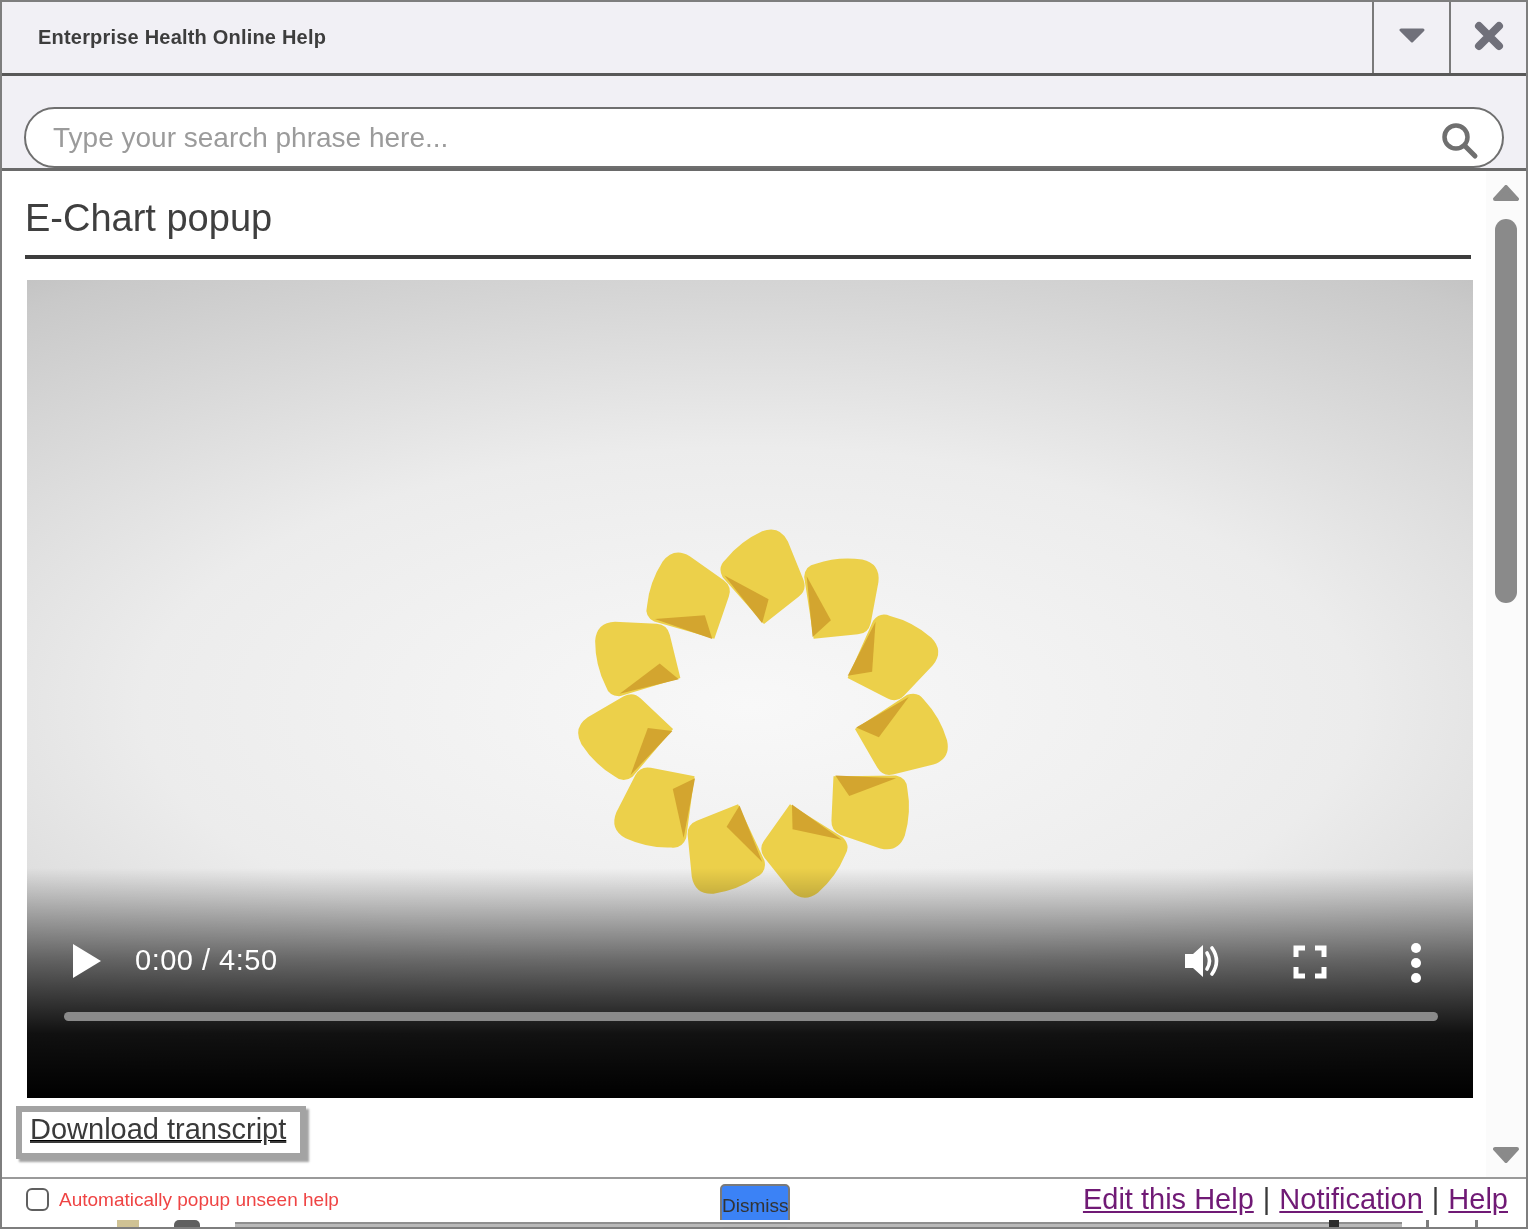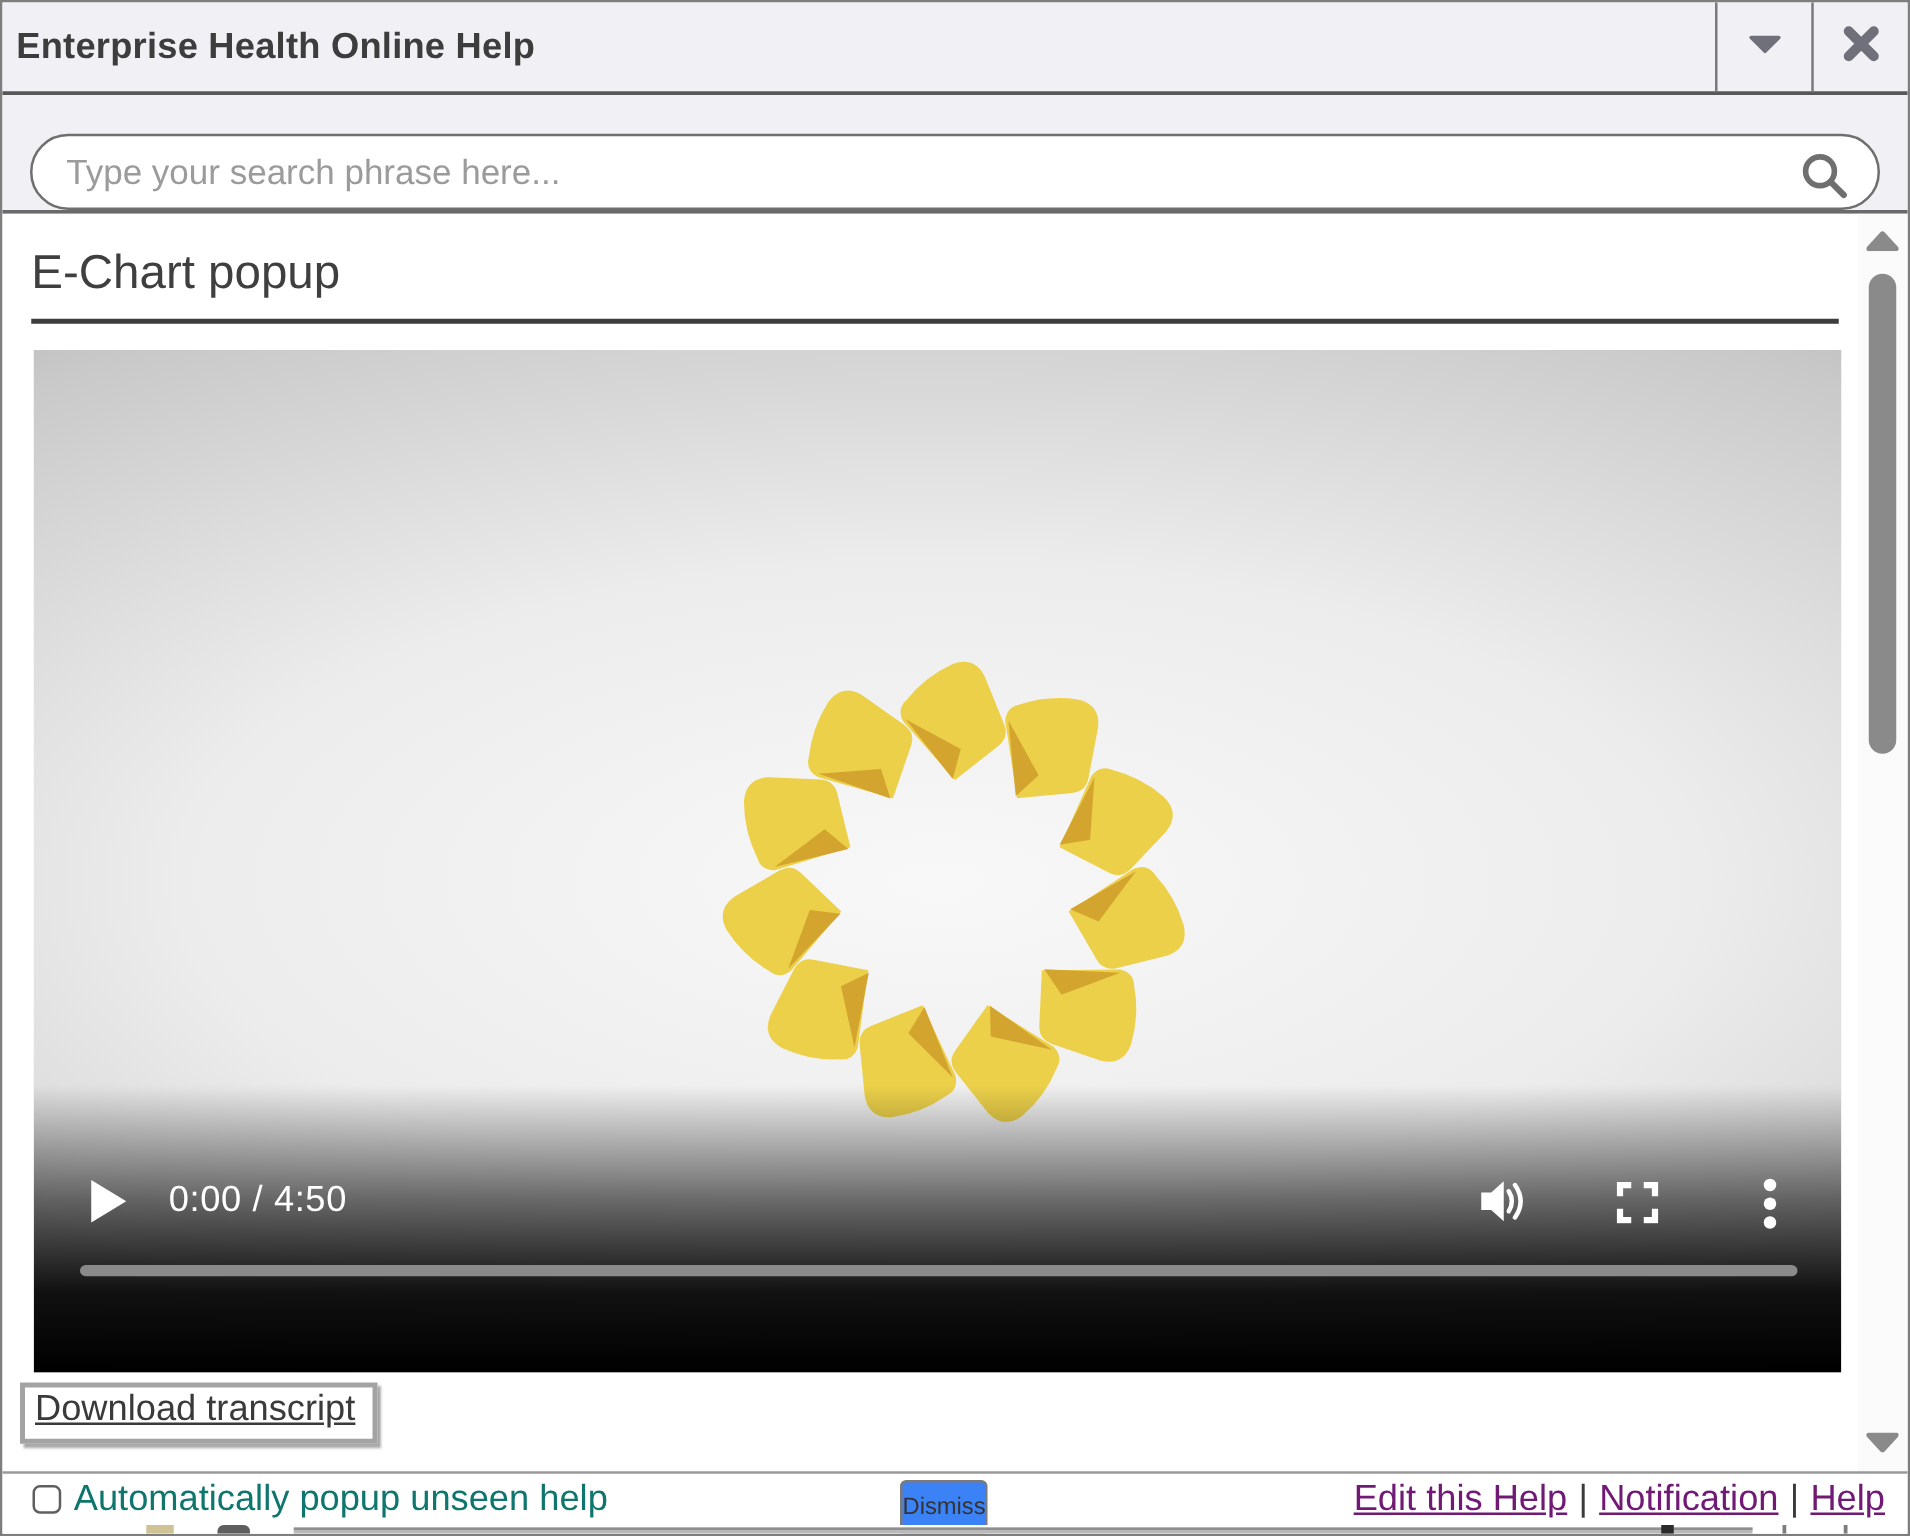--- a/index.html
+++ b/index.html
@@ -19,22 +19,22 @@
   
   .titlebar {
     height: 74px; flex: 0 0 74px;
     background: #f1f0f5;
     border-bottom: 3px solid #585858;
     display: flex; align-items: stretch;
   }
   .titlebar .title {
     flex: 1;
     display: flex; align-items: center;
-    padding-left: 11px;
-    font-size: 29px; font-weight: bold; color: #3d3d3d;
+    padding-left: 36px;
+    font-size: 20px; font-weight: bold; color: #3d3d3d;
     letter-spacing: 0.2px;
   }
   .tb-btn {
     width: 77px; flex: 0 0 77px;
     border-left: 2px solid #7a7a7a;
     display: flex; align-items: center; justify-content: center;
     cursor: pointer;
   }
   
   .searchrow {
@@ -105,23 +105,24 @@
     position: absolute; left: 37px; top: 144px;
     width: 1374px; height: 9px;
     background: #8a8a8a; border-radius: 5px;
     cursor: pointer;
   }
   
   .transcript-box {
     display: inline-block;
     margin: 8px 0 0 14px;
     padding: 1px 14px 7px 8px;
-    border: 4px solid #a3a3a3;
+    border: 6px solid #a3a3a3;
     box-shadow: 3px 3px 2px rgba(90,90,90,0.55);
     background: #fff;
+    text-decoration: underline;
   }
   .transcript-box a {
     font-size: 29px; color: #3a3a3a;
     text-decoration: underline; cursor: pointer;
   }
   
   .scrollbar {
     position: absolute; top: 0; right: 0; bottom: 0; width: 40px;
     background: #fbfbfb;
   }
@@ -143,21 +144,21 @@
   }
   .checkbox {
     appearance: none; -webkit-appearance: none;
     width: 23px; height: 23px;
     margin: 0 0 0 24px;
     border: 2.5px solid #5f5f5f; border-radius: 6px;
     background: #fff; cursor: pointer;
   }
   .footer .cb-label {
     margin-left: 10px;
-    font-size: 29px; color: #0f766e;
+    font-size: 19px; color: #ef4444;
   }
   .dismiss {
     position: absolute; left: 718px; top: 5px;
     width: 70px; height: 44px;
     background: #3b82f6;
     border: 2px solid #7a7a7a; border-radius: 5px;
     font-family: "Liberation Sans", sans-serif;
     font-size: 19px; color: #333;
     cursor: pointer;
   }

